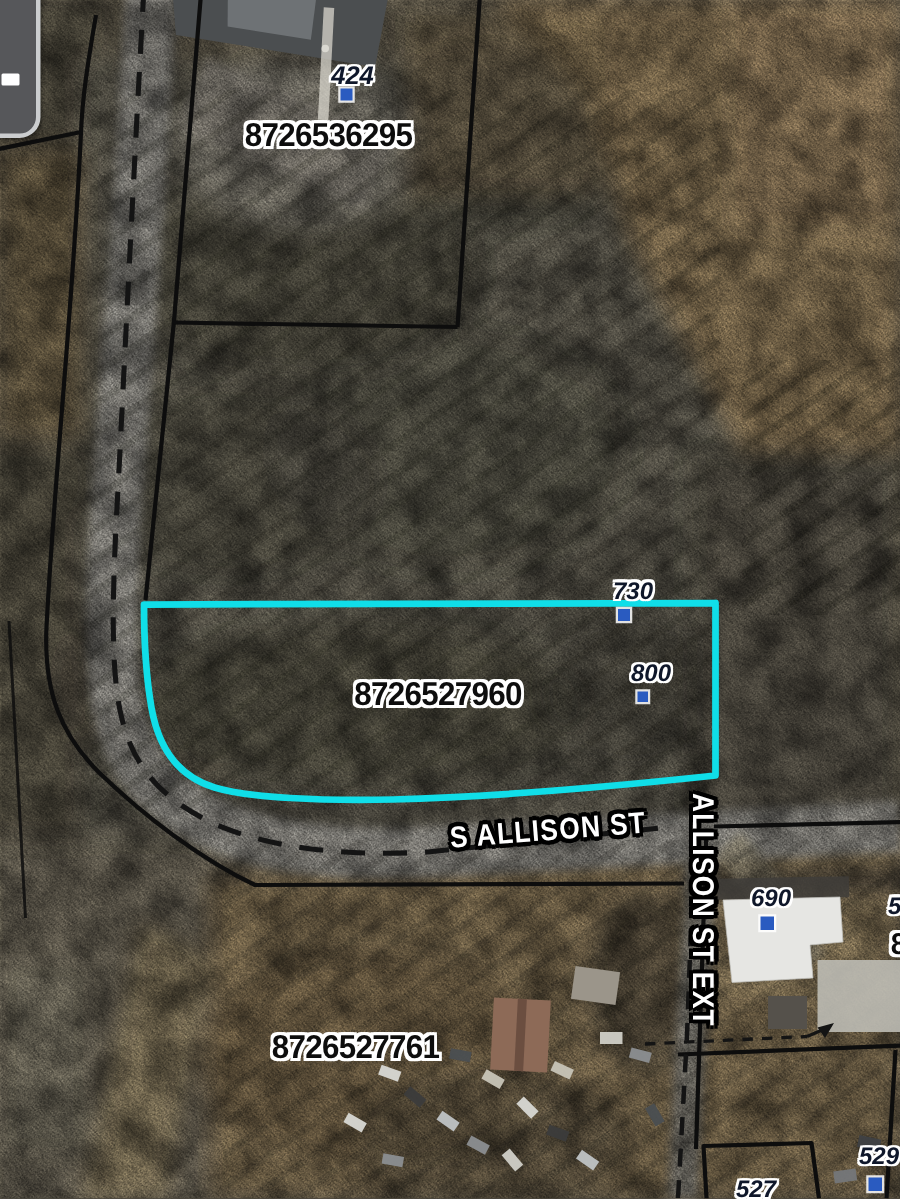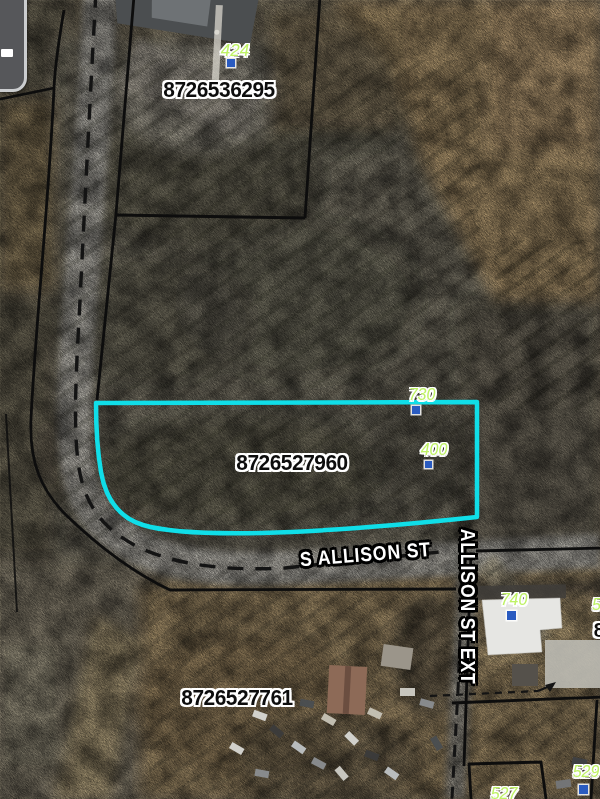--- a/index.html
+++ b/index.html
@@ -11,21 +11,21 @@
   
   .lbl{position:absolute;white-space:nowrap;text-align:center;line-height:1;}
 
   .parcelnum{
     color:#0d0d0d;font-weight:700;font-size:22px;letter-spacing:-0.5px;
     transform:scaleX(.95);transform-origin:center;
     text-shadow:-2px -2px 0 #fff,2px -2px 0 #fff,-2px 2px 0 #fff,2px 2px 0 #fff,
                 -2px 0 0 #fff,2px 0 0 #fff,0 -2px 0 #fff,0 2px 0 #fff;}
 
   .addr{
-    color:#bef264;font-weight:400;font-style:italic;font-size:16px;
+    color:#0f172a;font-weight:700;font-style:italic;font-size:16px;
     text-shadow:-1.5px -1.5px 0 #fff,1.5px -1.5px 0 #fff,-1.5px 1.5px 0 #fff,
                 1.5px 1.5px 0 #fff,-1.5px 0 0 #fff,1.5px 0 0 #fff,
                 0 -1.5px 0 #fff,0 1.5px 0 #fff;}
 
   .pin{position:absolute;background:#2a5bc0;
        box-shadow:0 0 0 1.5px rgba(255,255,255,.85);}
 
   .street{
     color:#fff;font-weight:700;font-size:20px;letter-spacing:1px;
     text-shadow:-2.5px -2.5px 0 #000,2.5px -2.5px 0 #000,-2.5px 2.5px 0 #000,
@@ -187,28 +187,28 @@
   </svg>
 
   <div class="lbl addr" style="left:213px;top:42px;width:44px;font-size:17px;">424</div>
   <div class="pin" style="left:227px;top:59px;width:8px;height:8px;"></div>
 
   <div class="lbl parcelnum" style="left:148px;top:79px;width:142px;">8726536295</div>
 
   <div class="lbl addr" style="left:402px;top:387px;width:40px;">730</div>
   <div class="pin" style="left:412px;top:406px;width:8px;height:8px;"></div>
 
-  <div class="lbl addr" style="left:414px;top:442px;width:40px;">400</div>
+  <div class="lbl addr" style="left:414px;top:442px;width:40px;">800</div>
   <div class="pin" style="left:425px;top:461px;width:7px;height:7px;"></div>
 
   <div class="lbl parcelnum" style="left:212px;top:452px;width:160px;">8726527960</div>
 
   <div class="lbl parcelnum" style="left:156px;top:687px;width:162px;">8726527761</div>
 
-  <div class="lbl addr" style="left:494px;top:592px;width:40px;">740</div>
+  <div class="lbl addr" style="left:494px;top:592px;width:40px;">690</div>
   <div class="pin" style="left:507px;top:611px;width:9px;height:9px;"></div>
 
   <div class="lbl addr" style="left:566px;top:764px;width:40px;">529</div>
   <div class="pin" style="left:579px;top:785px;width:9px;height:9px;"></div>
 
   <div class="lbl addr" style="left:484px;top:786px;width:40px;">527</div>
 
   <div class="lbl addr" style="left:592px;top:597px;width:30px;text-align:left;">5</div>
   <div class="lbl parcelnum" style="left:593px;top:620px;width:30px;text-align:left;font-size:20px;">8</div>
 

